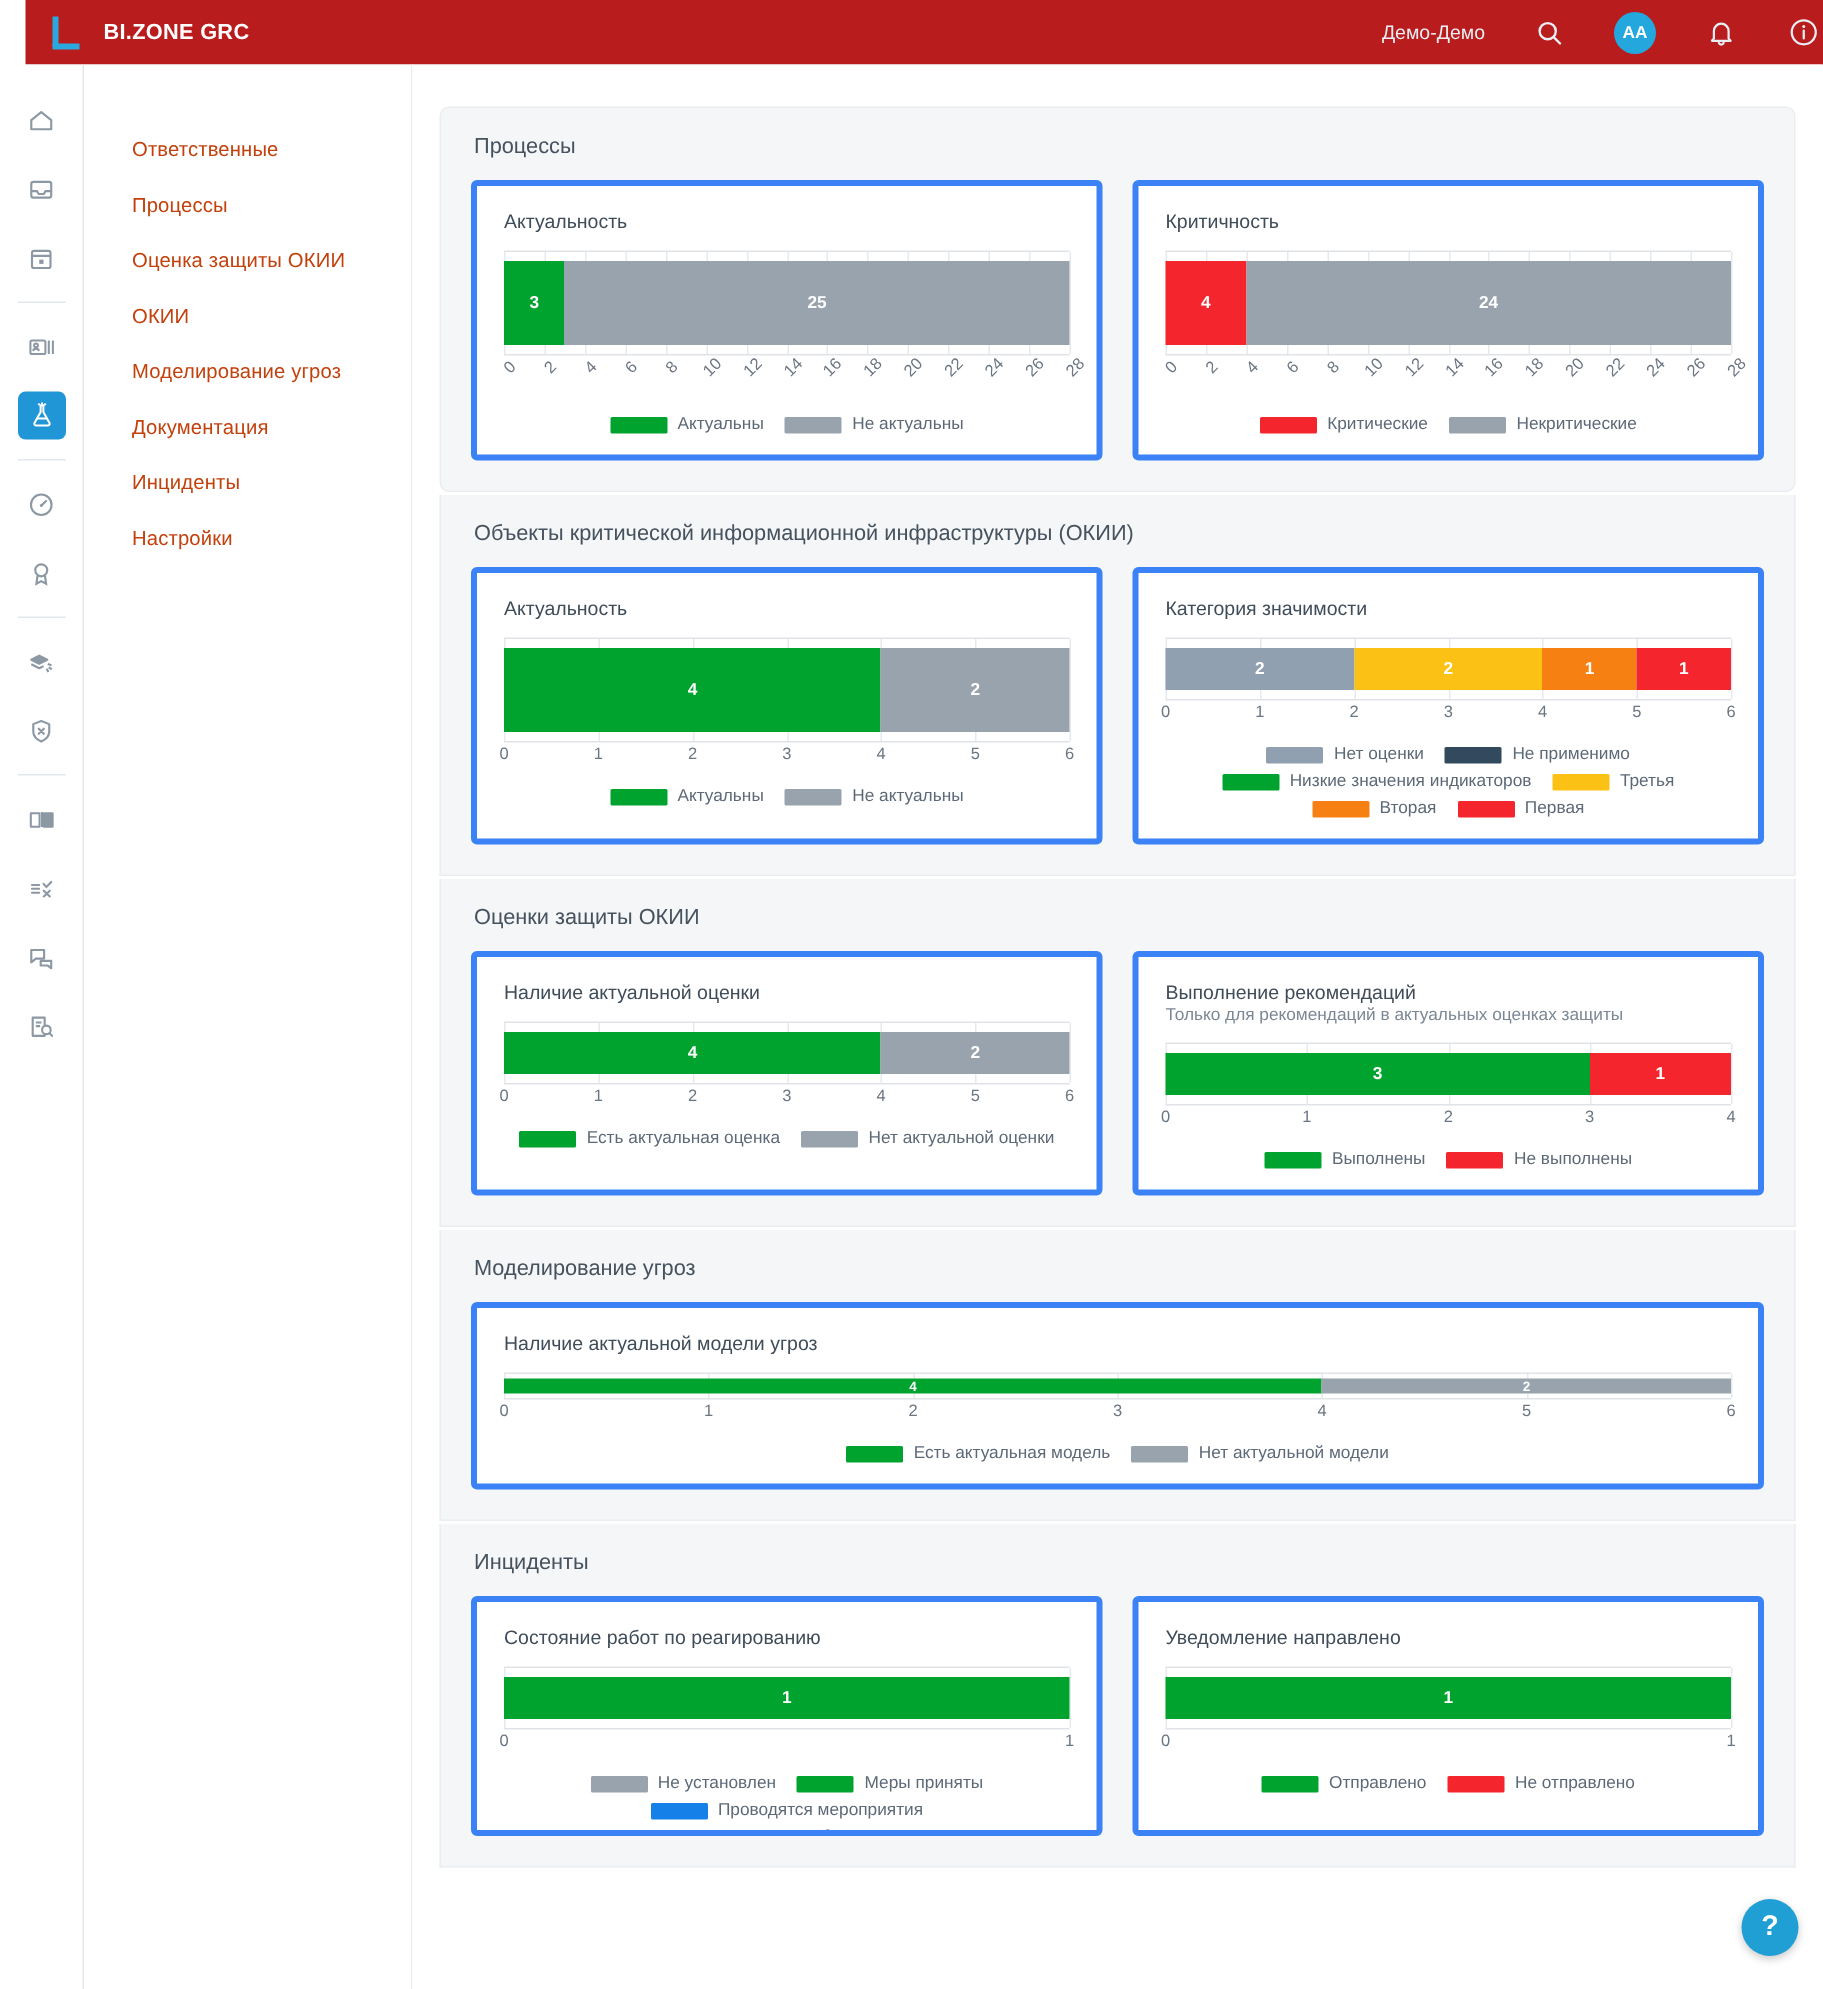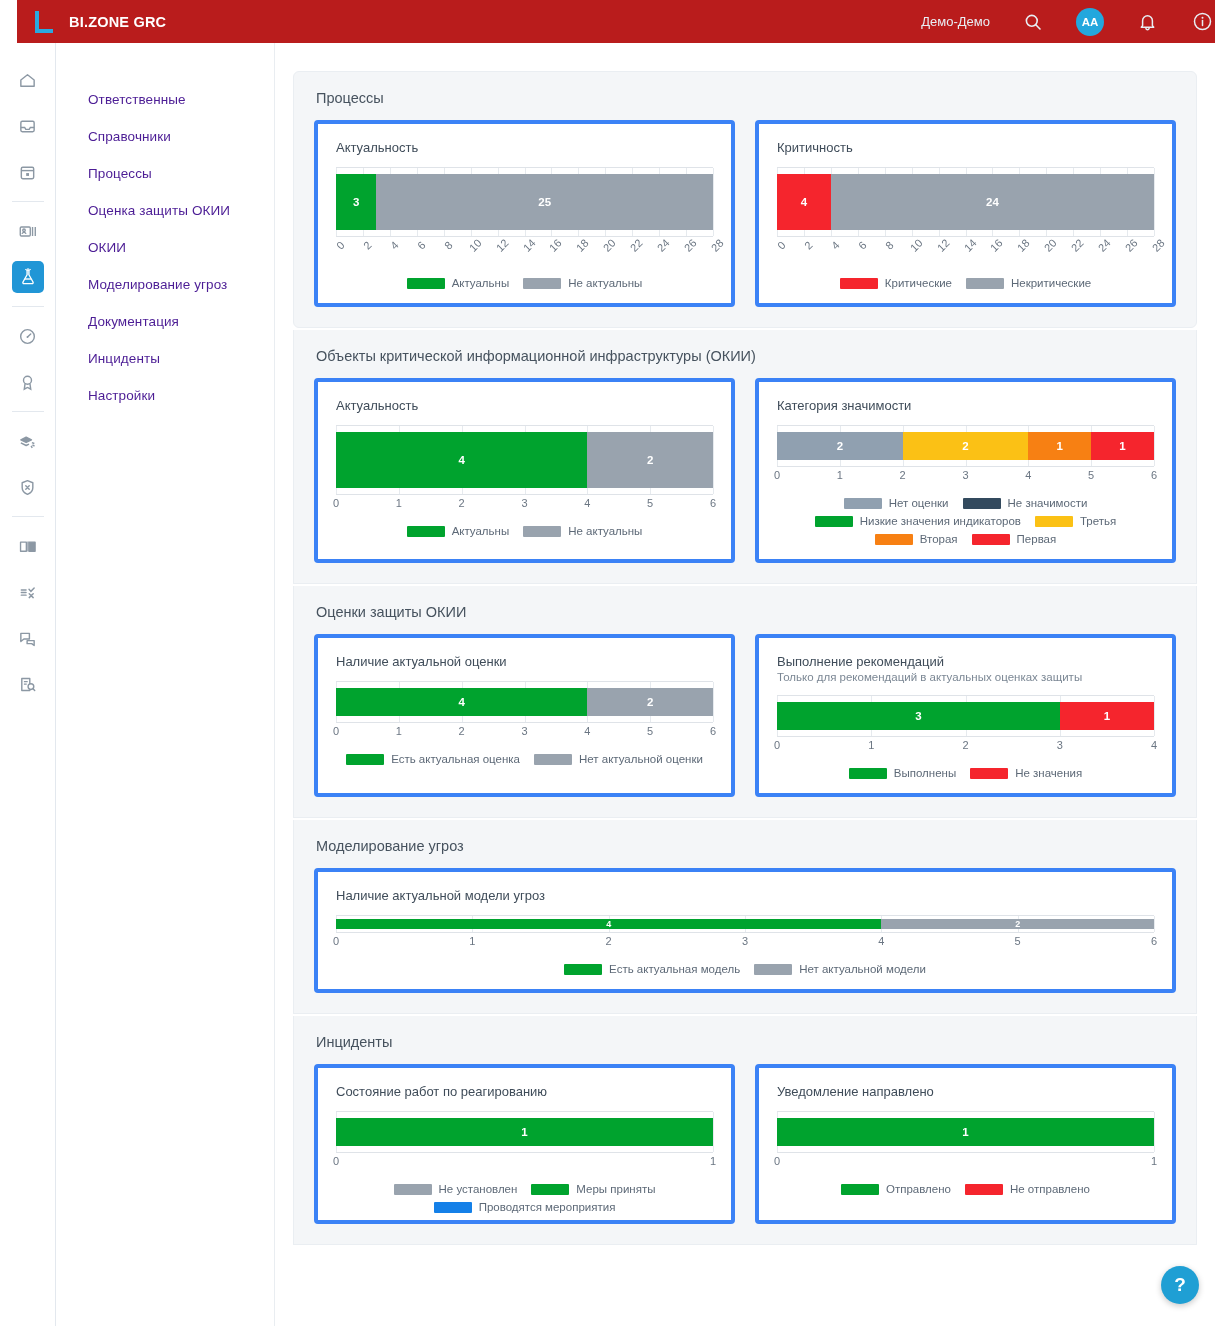--- a/index.html
+++ b/index.html
@@ -48,21 +48,21 @@
   }
   .rail-item.active{ background:#2196d6; color:#ffffff; }
   .rail-sep{ width:32px; height:1px; background:#e3e8ee; margin:6px 0; }
 
   
   .navcol{
     position:absolute; top:43px; left:56px; width:219px; height:1283px;
     background:#ffffff; border-right:1px solid #e9edf1; padding-top:38px;
   }
   .nav-item{
-    padding:11px 0 11px 32px; font-size:13.5px; color:#4c1d95; cursor:pointer;
+    padding:11px 0 11px 32px; font-size:13.5px; color:#c2410c; cursor:pointer;
     letter-spacing:.1px;
   }
   .nav-item.active{ color:#2196d6; }
 
   
   .content{
     position:absolute; top:43px; left:275px; width:940px; height:1283px;
     background:#ffffff; padding:28px 18px 0 18px; overflow:hidden;
   }
   .section{
@@ -239,21 +239,20 @@
       <path d="M4 3.6h8.4v12.8H4z"></path>
         <path d="M6.2 7h4M6.2 9.6h3"></path>
       <circle cx="13.6" cy="12.2" r="3" fill="#fff"></circle>
         <path d="M15.8 14.4 17.6 16.4" stroke-linecap="round"></path>
       </svg>
   </div>
 </div>
 
 <nav class="navcol" id="nav-list">
     <div class="nav-item">Ответственные</div>
-    <div class="nav-item">Справочники</div>
     <div class="nav-item">Процессы</div>
     <div class="nav-item">Оценка защиты ОКИИ</div>
     <div class="nav-item">ОКИИ</div>
     <div class="nav-item">Моделирование угроз</div>
     <div class="nav-item">Документация</div>
     <div class="nav-item">Инциденты</div>
     <div class="nav-item">Настройки</div>
   </nav>
 
 <div class="content" id="content-root">
@@ -450,21 +449,21 @@
               <span style="left: 100%;">6</span>
             </div>
             <div class="legend">
               <div class="legend-row">
                 <div class="legend-item">
                   <span class="swatch" style="background: rgb(144, 160, 176);"></span>
                   <span class="legend-label">Нет оценки</span>
                 </div>
                 <div class="legend-item">
                   <span class="swatch" style="background: rgb(51, 74, 94);"></span>
-                  <span class="legend-label">Не значимости</span>
+                  <span class="legend-label">Не применимо</span>
                 </div>
               </div>
               <div class="legend-row">
                 <div class="legend-item">
                   <span class="swatch" style="background: rgb(0, 163, 46);"></span>
                   <span class="legend-label">Низкие значения индикаторов</span>
                 </div>
                 <div class="legend-item">
                   <span class="swatch" style="background: rgb(251, 193, 21);"></span>
                   <span class="legend-label">Третья</span>
@@ -554,21 +553,21 @@
               <span style="left: 100%;">4</span>
             </div>
             <div class="legend">
               <div class="legend-row">
                 <div class="legend-item">
                   <span class="swatch" style="background: rgb(0, 163, 46);"></span>
                   <span class="legend-label">Выполнены</span>
                 </div>
                 <div class="legend-item">
                   <span class="swatch" style="background: rgb(245, 37, 45);"></span>
-                  <span class="legend-label">Не значения</span>
+                  <span class="legend-label">Не выполнены</span>
                 </div>
               </div>
             </div>
           </div>
         </div>
       </div>
     </div>
     <div class="section">
       <div class="section-title">Моделирование угроз</div>
       <div class="cards">

